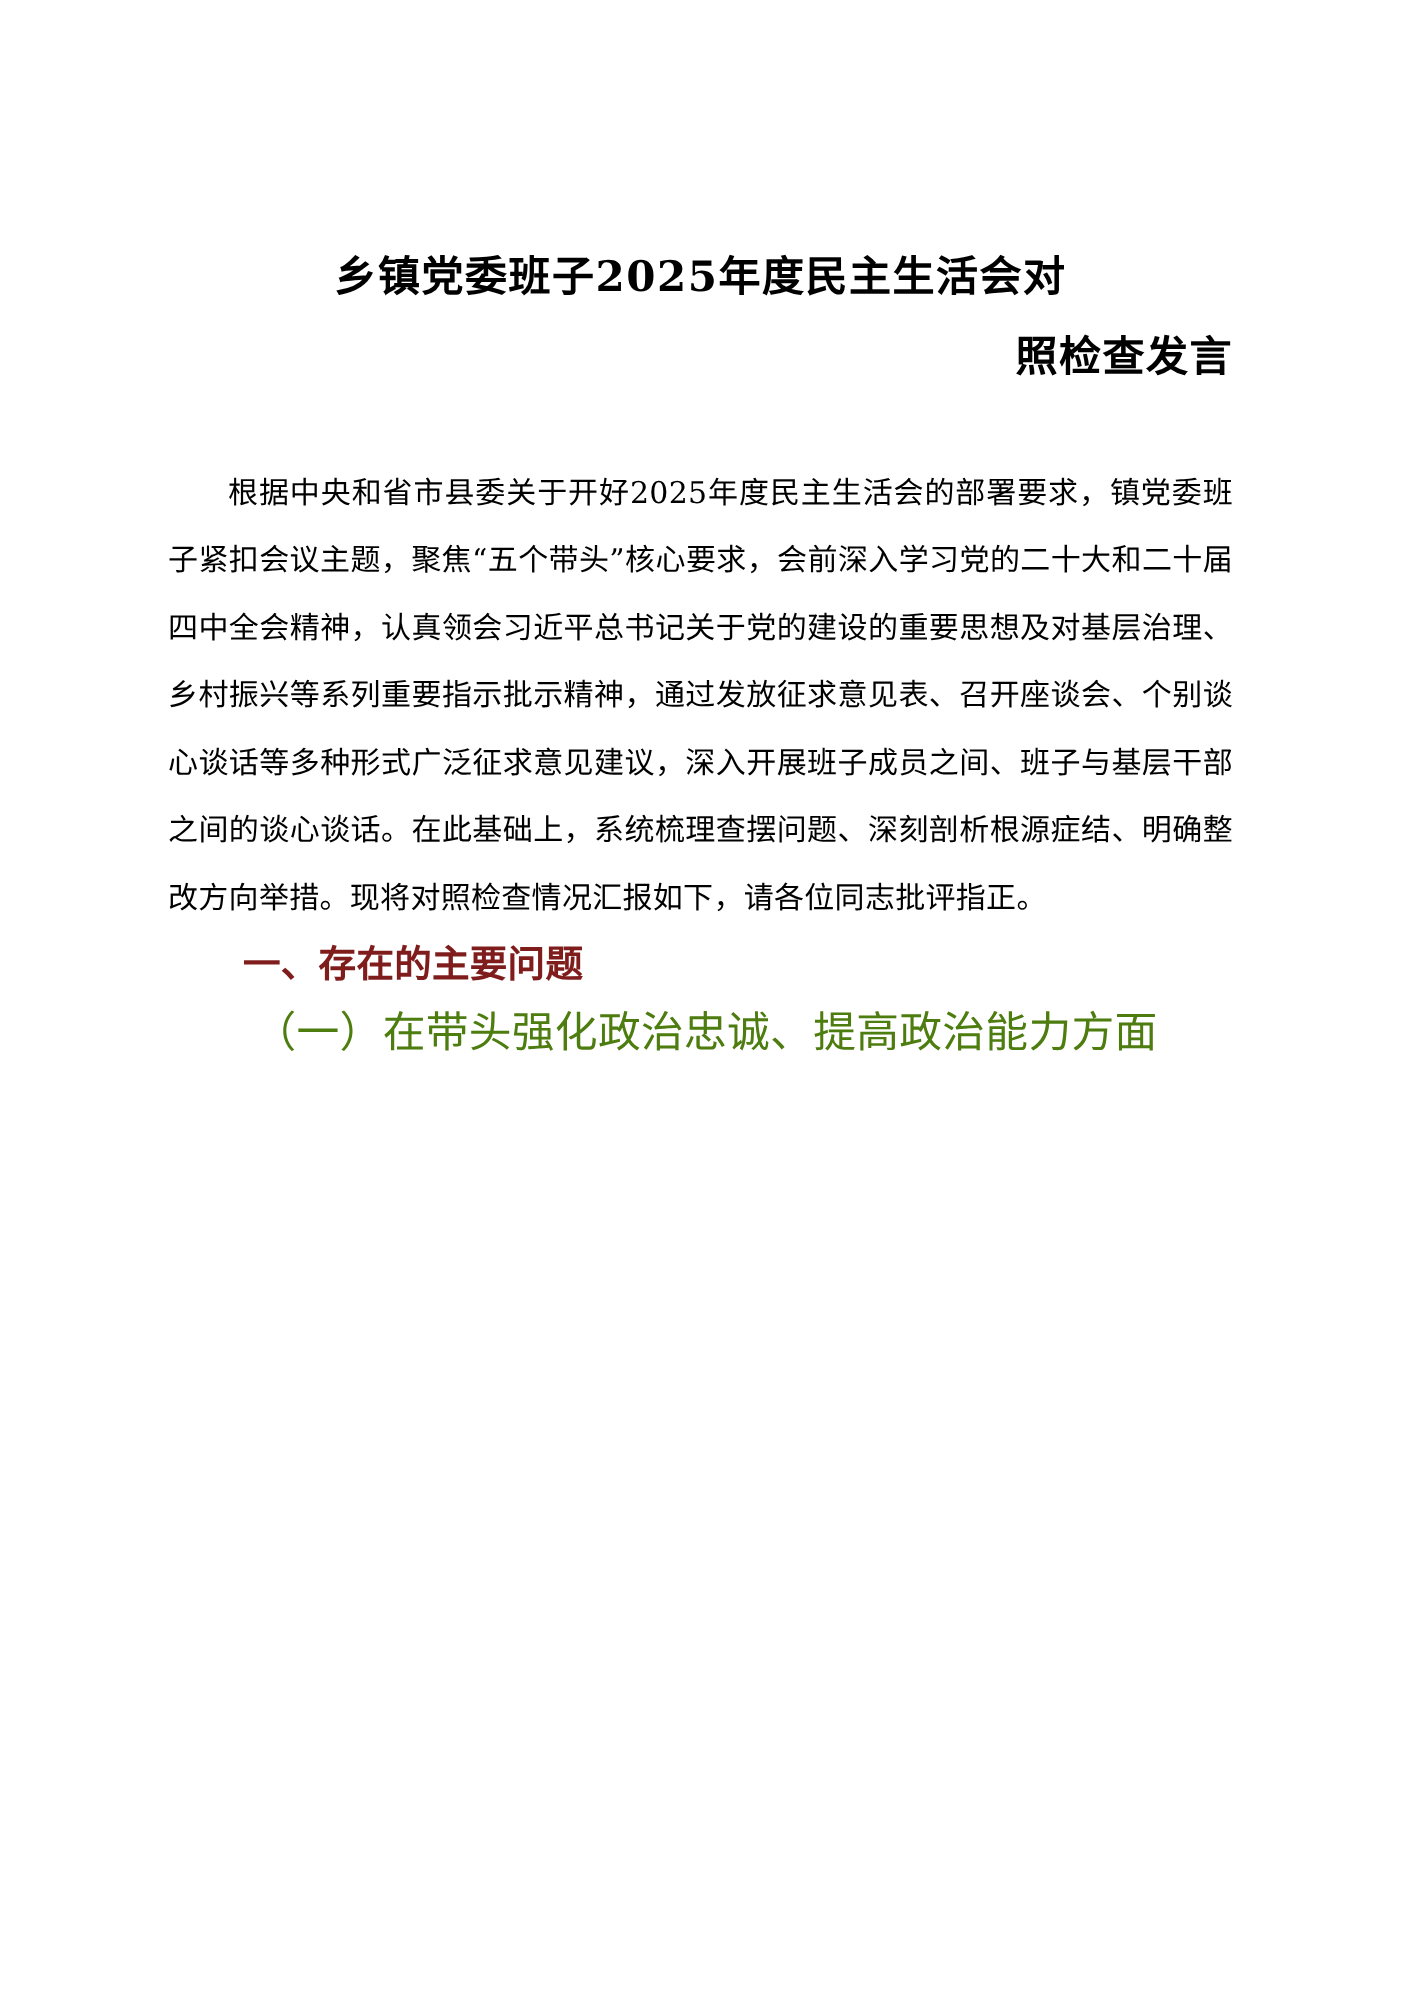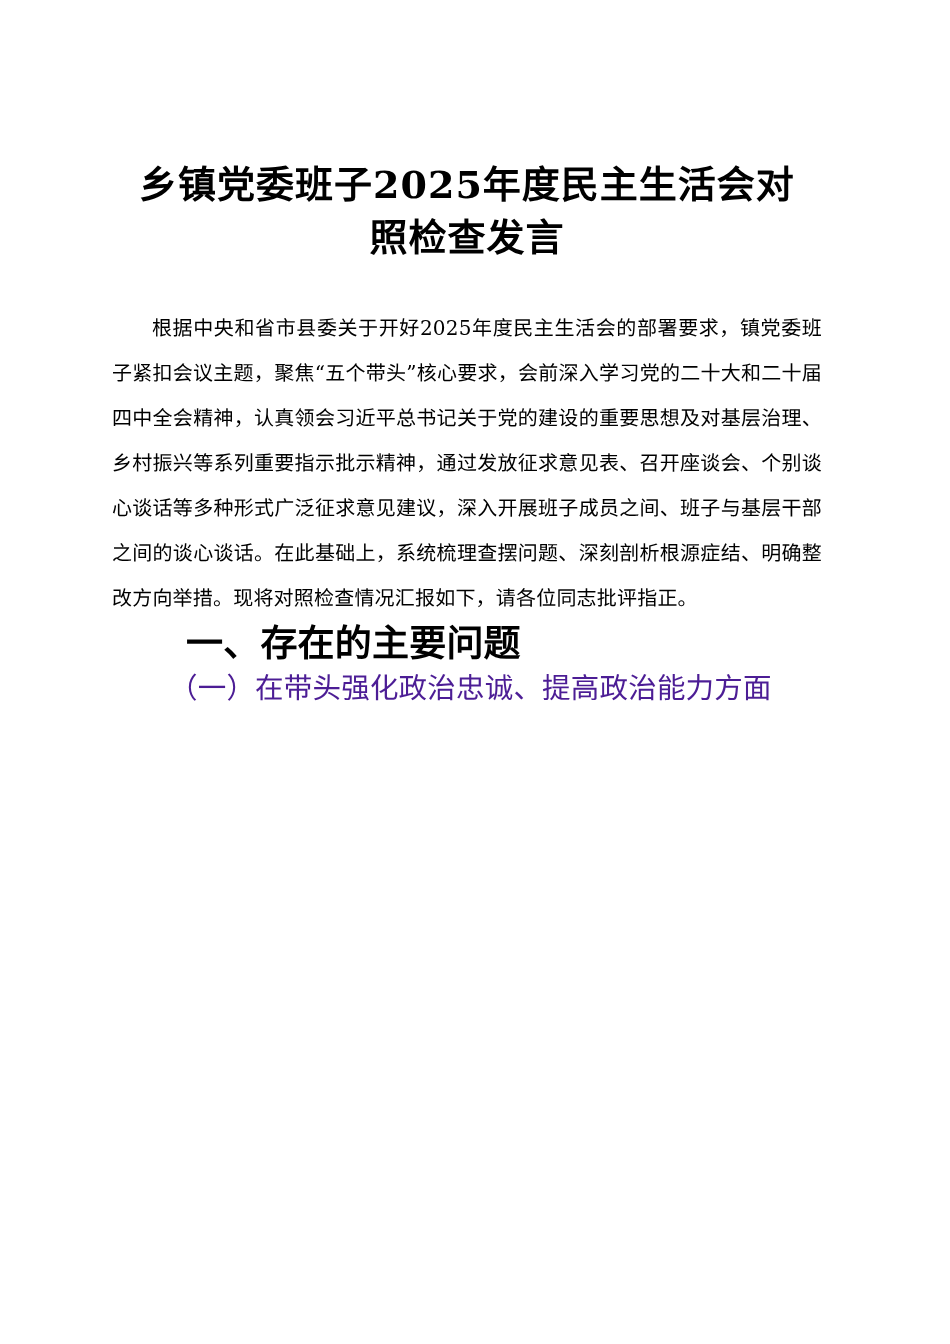--- a/index.html
+++ b/index.html
@@ -23,21 +23,21 @@
     width: 710px;
   }
 
   
   .doc-title {
     margin: 0;
     padding: 0;
     padding-top: 158px;
     font-family: "DejaVu Serif", "Liberation Serif", serif;
     font-weight: 700;
-    font-size: 38px;
+    font-size: 28px;
     line-height: 53px;
     letter-spacing: 1px;
     text-align: center;
     color: #000000;
     width: 710px;
   }
 
   
   .body-block {
     padding-top: 42px;
@@ -52,47 +52,47 @@
     text-align: justify;
     text-justify: inter-ideograph;
     text-indent: 2em;
     letter-spacing: 0.2px;
   }
   h2.heading-1 {
     margin: 0;
     padding: 0;
     font-family: Liberation Serif, serif;
     font-weight: 700;
-    font-size: 37px;
+    font-size: 25px;
     line-height: 45px;
-    color: #000000;
+    color: #7f1d1d;
     text-indent: 2em;
     letter-spacing: 0.2px;
   }
   h3.heading-2 {
     margin: 0;
     padding: 0;
     font-family: "DejaVu Serif", "Liberation Serif", serif;
     font-weight: 400;
     font-size: 28.5px;
     line-height: 45px;
-    color: #4c1d95;
+    color: #4d7c0f;
     text-indent: 2em;
     letter-spacing: 0.2px;
   }
 </style>
 </head>
 <body>
 
 <div class="page">
   <div class="content">
 
     <h1 class="doc-title">
         <span style="display: block;">乡镇党委班子2025年度民主生活会对</span>
-        <span style="display: block;">照检查发言</span>
+        <span style="display: block; text-align: right;">照检查发言</span>
       </h1>
 
     <div class="body-block">
 
       <p class="para">根据中央和省市县委关于开好2025年度民主生活会的部署要求，镇党委班子紧扣会议主题，聚焦“五个带头”核心要求，会前深入学习党的二十大和二十届四中全会精神，认真领会习近平总书记关于党的建设的重要思想及对基层治理、乡村振兴等系列重要指示批示精神，通过发放征求意见表、召开座谈会、个别谈心谈话等多种形式广泛征求意见建议，深入开展班子成员之间、班子与基层干部之间的谈心谈话。在此基础上，系统梳理查摆问题、深刻剖析根源症结、明确整改方向举措。现将对照检查情况汇报如下，请各位同志批评指正。</p>
 
       <h2 class="heading-1">一、存在的主要问题</h2>
 
       <h3 class="heading-2">（一）在带头强化政治忠诚、提高政治能力方面</h3>
 

